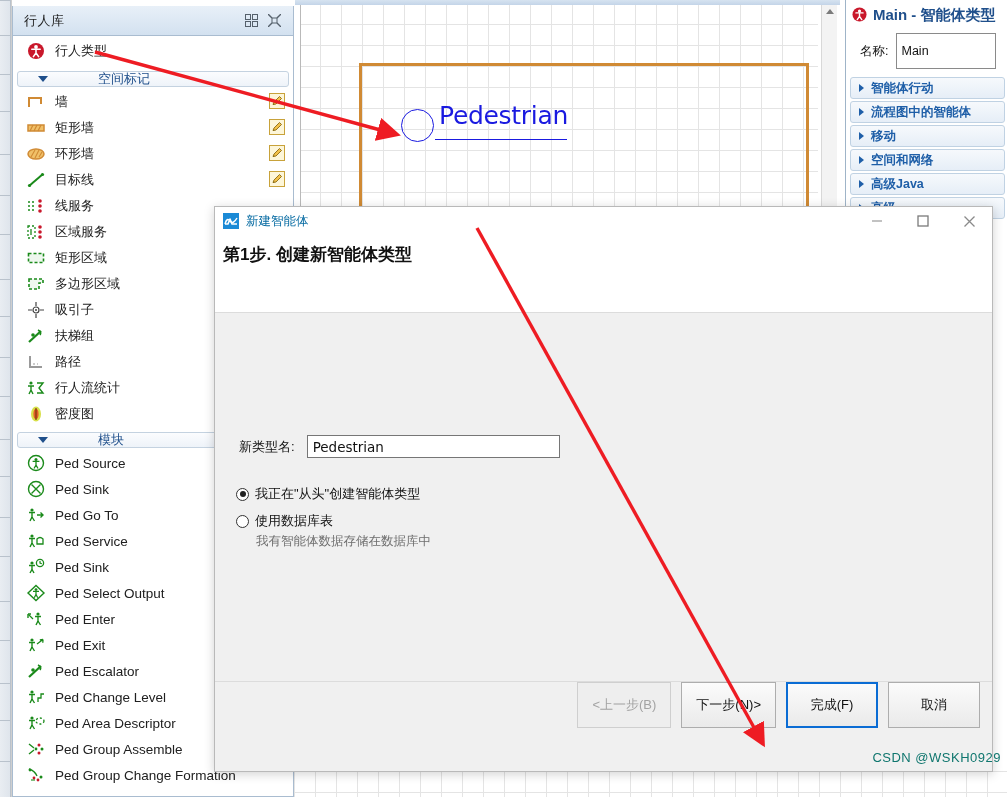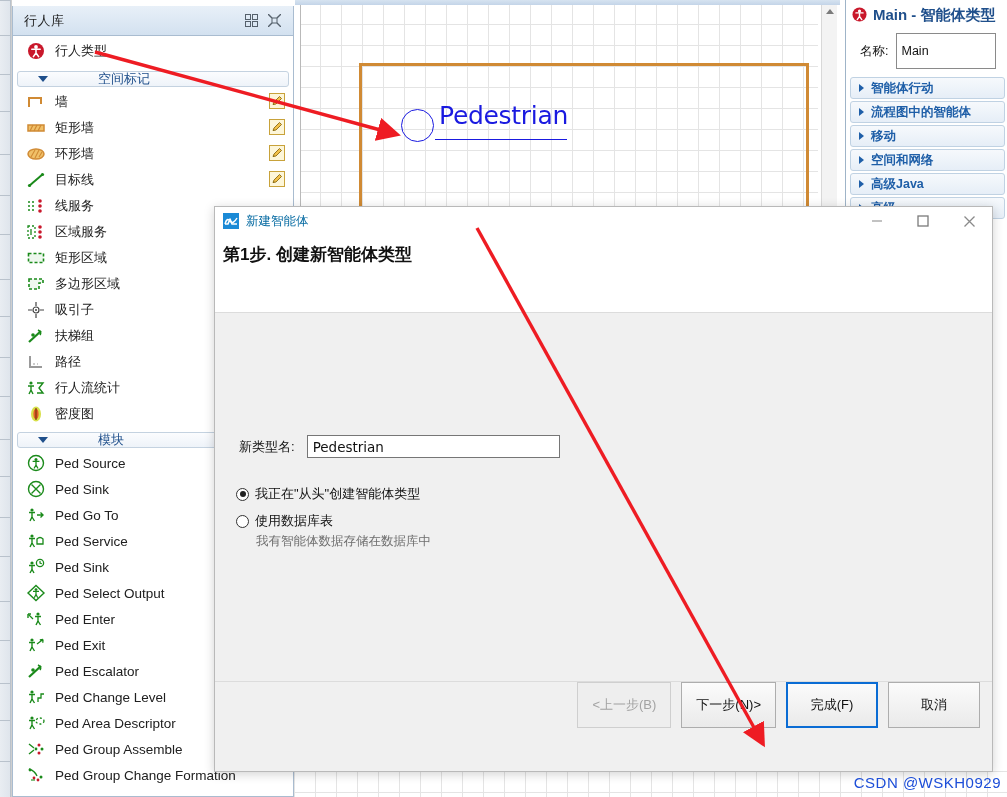--- a/index.html
+++ b/index.html
@@ -192,22 +192,22 @@
     border: 1px solid #adadad; font-size: 13px; color:#111;
     display:flex;align-items:center;justify-content:center; white-space:nowrap;
   }
   .btn.disabled { color:#a3a3a3; background:#eeeeee; border-color:#cfcfcf; }
   .btn.default { border: 2px solid #0a6cd4; }
 
   
   .overlay { position:absolute; left:0;top:0;width:1007px;height:797px; pointer-events:none; }
 
   .watermark {
-    position:absolute; right: 6px; bottom: 6px;
-    font-size: 15px; color:#1d4ed8; letter-spacing: .5px;
+    position:absolute; right: 6px; bottom: 32px;
+    font-size: 13px; color:#0f766e; letter-spacing: .5px;
     font-family: "Liberation Sans", sans-serif;
   }
   .bottom-grid {
     position:absolute; left:0; bottom:0; width: 1007px; height: 26px;
     background-color:#ffffff;
     background-image:
       linear-gradient(to right,#e4e4e4 1px,transparent 1px),
       linear-gradient(to bottom,#e4e4e4 1px,transparent 1px);
     background-size: 21px 21px;
   }

